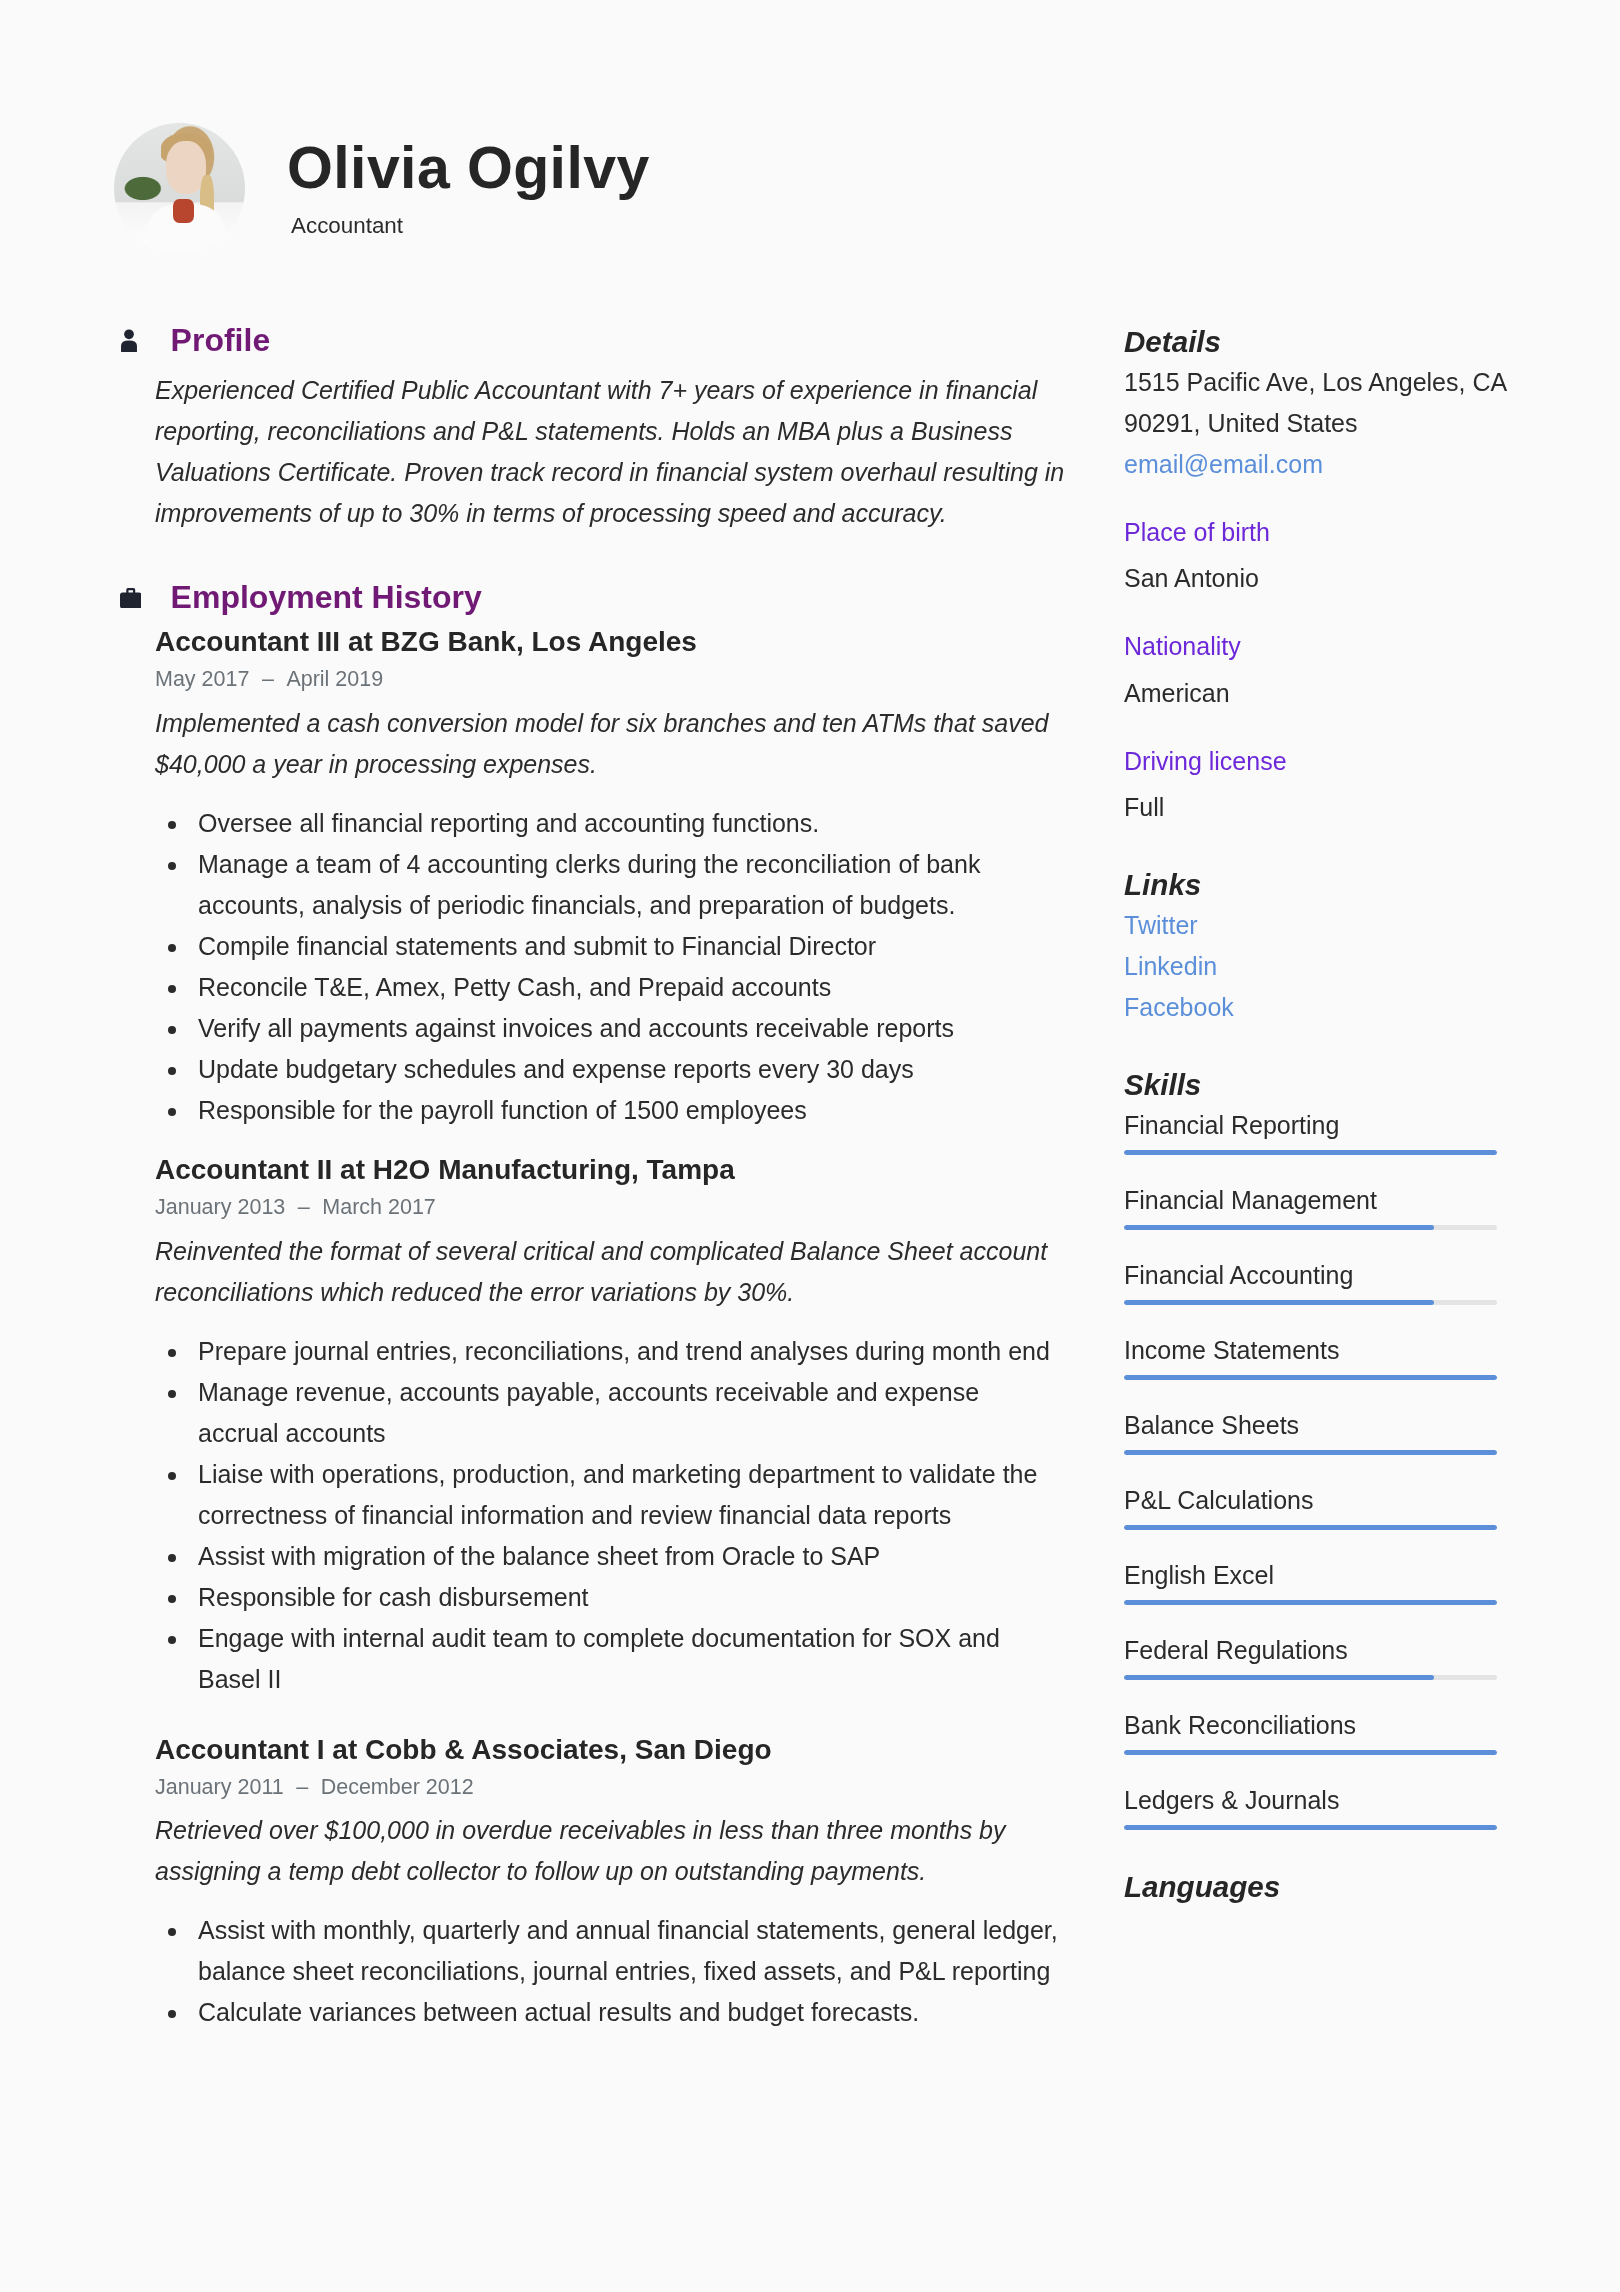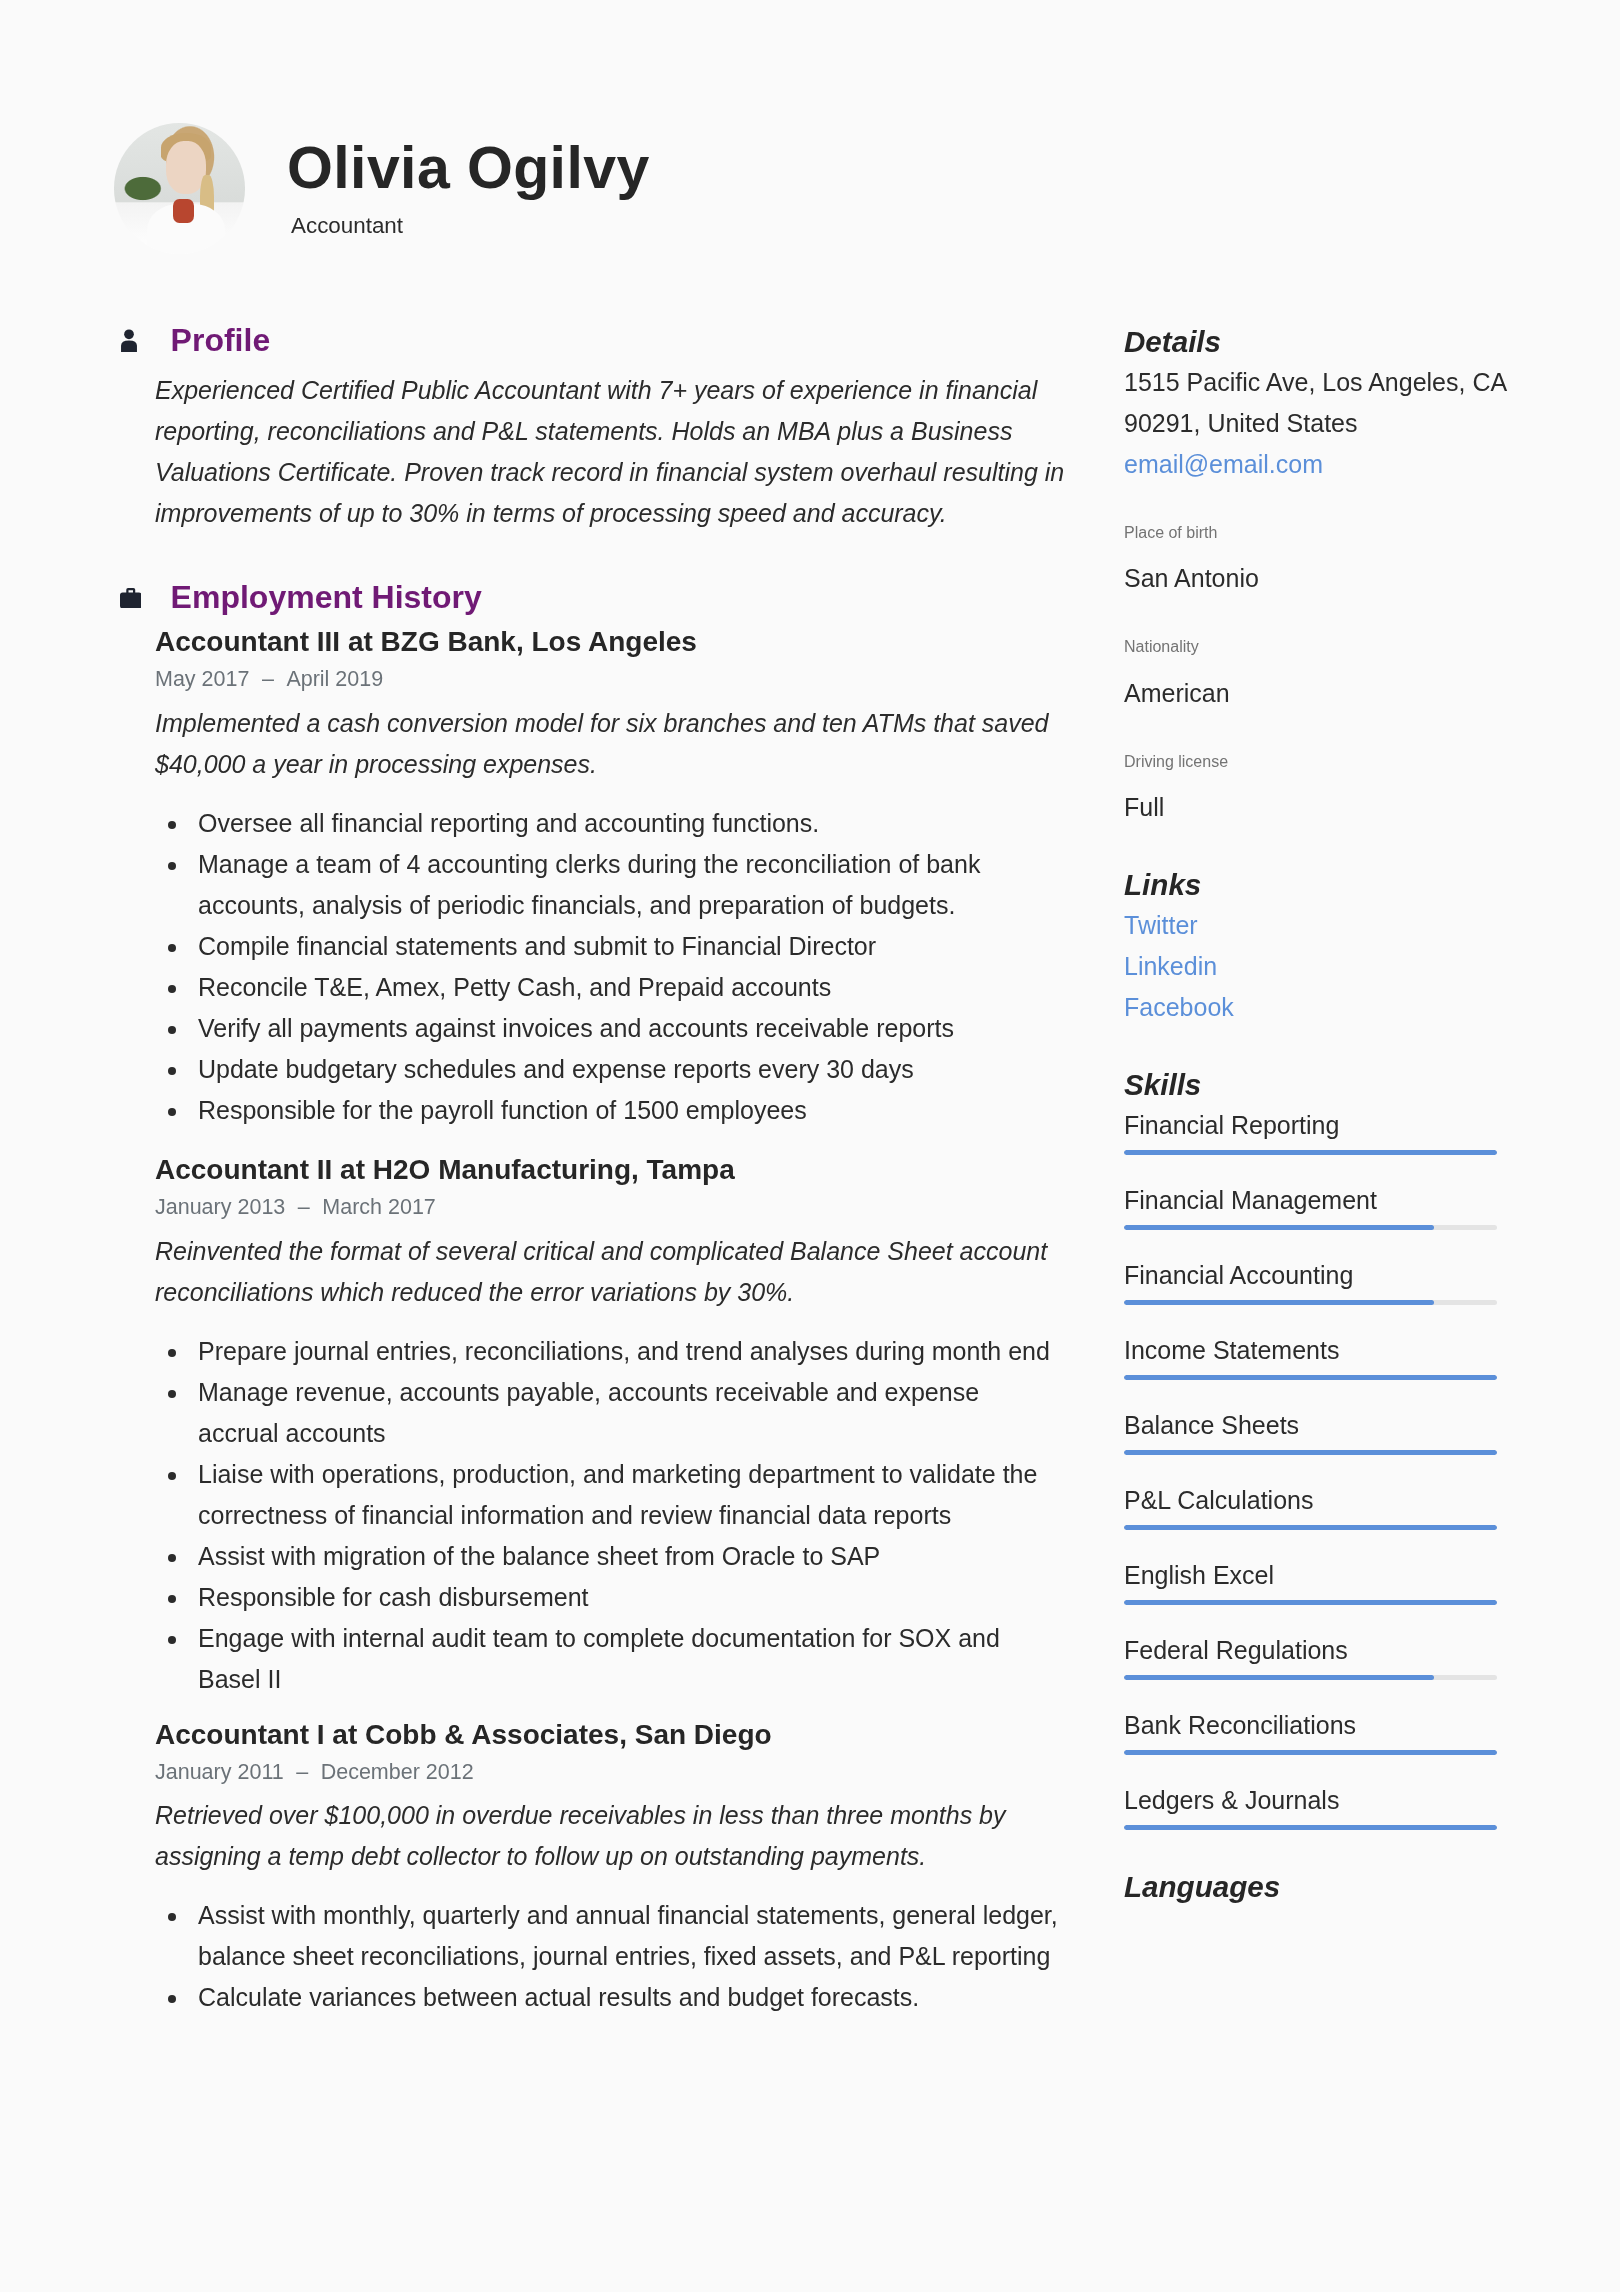--- a/index.html
+++ b/index.html
@@ -33,21 +33,21 @@
   .job h3 { margin:0; font-size:28px; font-weight:600; color:#262626; line-height:39px; }
   .dates { font-size:21.5px; color:#6b7278; line-height:36px; margin-bottom:5.4px; }
   .dates .dash { margin:0 12.5px; }
   ul.bullets { margin:18px 0 0 0; padding:0 0 0 43px; list-style:none; }
   ul.bullets li { position:relative; font-size:25px; line-height:41px; color:#2b2b2b; }
   ul.bullets li::before { content:""; position:absolute; left:-30px; top:18px; width:8px; height:8px; border-radius:50%; background:#2b2b2b; }
 
   .right { position:absolute; left:1124px; top:321px; width:394px; }
   .r-head { font-size:29.6px; font-weight:600; color:#262626; line-height:41px; margin:0;font-style:italic; }
   .r-text { font-size:25px; line-height:41px; color:#2b2b2b; }
-  .r-label { font-size:16px; line-height:41px; color:#737373; margin-top:27px; }
+  .r-label { font-size:25px; line-height:41px; color:#6d28d9; margin-top:27px; }
   .r-value { font-size:25px; line-height:41px; color:#2b2b2b; margin-top:5.4px; }
   .link { color:#5b8fd9; font-size:25px; line-height:41px; cursor:pointer; display:block; }
   .skill { margin-top:0; }
   .skill .label { font-size:25px; line-height:41px; color:#2b2b2b; }
   .bar { width:373px; height:5.4px; background:#e4e4e4; border-radius:2.7px; margin-top:3.6px; margin-bottom:25px; position:relative; overflow:hidden; }
   .bar .fill { position:absolute; left:0; top:0; height:100%; background:#5b8fd9; border-radius:2.7px; }
 </style>
 </head>
 <body>
 
@@ -114,21 +114,21 @@
         <ul class="bullets">
           <li>Prepare journal entries, reconciliations, and trend analyses during month end</li>
           <li>Manage revenue, accounts payable, accounts receivable and expense accrual accounts</li>
           <li>Liaise with operations, production, and marketing department to validate the correctness of financial information and review financial data reports</li>
           <li>Assist with migration of the balance sheet from Oracle to SAP</li>
           <li>Responsible for cash disbursement</li>
           <li>Engage with internal audit team to complete documentation for SOX and Basel II</li>
         </ul>
       </div>
 
-      <div class="job" style="margin-top:15px;">
+      <div class="job" style="margin-top:30px;">
         <h3>Accountant I at Cobb &amp; Associates, San Diego</h3>
         <div class="dates">
           <span>January 2011</span><span class="dash">–</span><span>December 2012</span>
         </div>
         <p class="italic">Retrieved over $100,000 in overdue receivables in less than three months by assigning a temp debt collector to follow up on outstanding payments.</p>
         <ul class="bullets">
           <li>Assist with monthly, quarterly and annual financial statements, general ledger, balance sheet reconciliations, journal entries, fixed assets, and P&amp;L reporting</li>
           <li>Calculate variances between actual results and budget forecasts.</li>
         </ul>
       </div>

